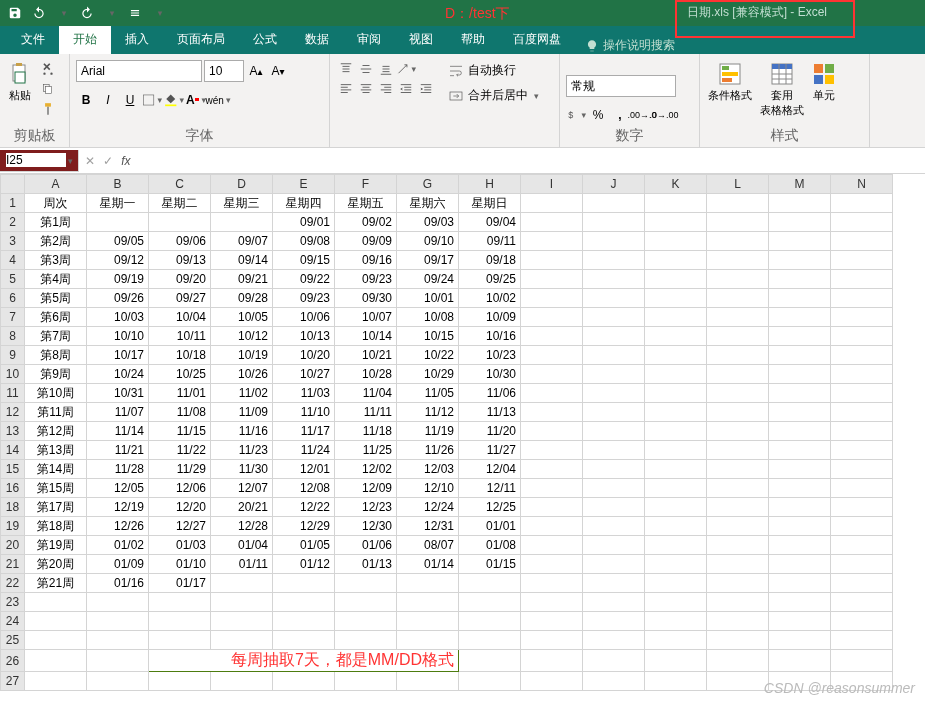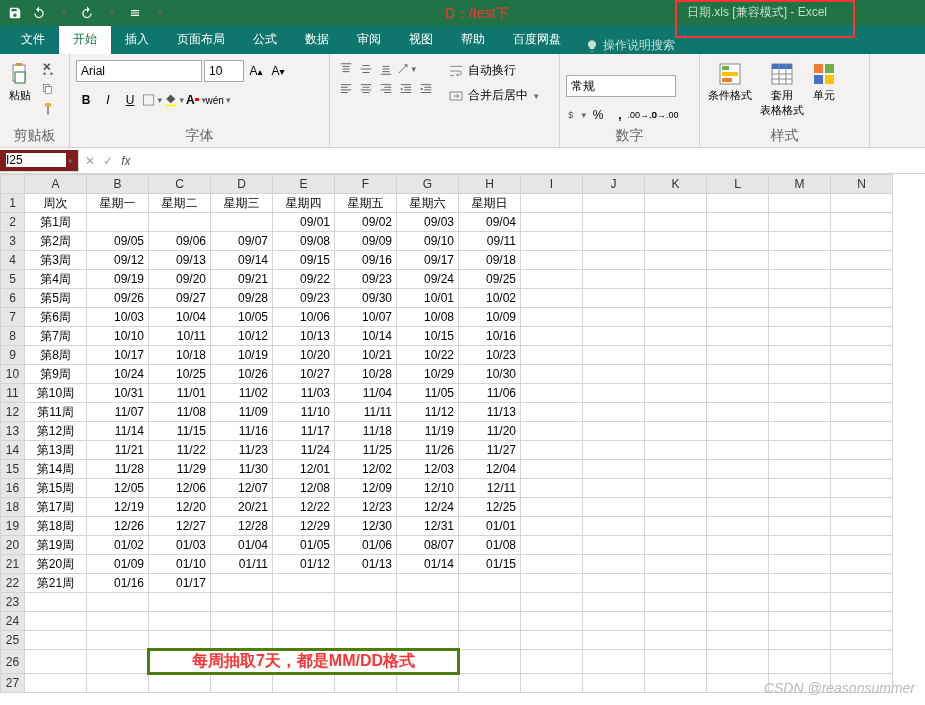--- a/index.html
+++ b/index.html
@@ -762,21 +762,21 @@
           <td class=""></td>
           <td class=""></td>
           <td class=""></td>
           <td class=""></td>
           <td class=""></td>
         </tr>
         <tr>
           <th class="rowhdr">26</th>
           <td class=""></td>
           <td class=""></td>
-          <td colspan="5" style="text-align:center;border:3px solid #4d7c0f;font-weight:bold;"><span class="red-note">每周抽取7天，都是MM/DD格式</span></td>
+          <td colspan="5" style="text-align:right;border:1px solid #4d7c0f;"><span class="red-note">每周抽取7天，都是MM/DD格式</span></td>
           <td class=""></td>
           <td class=""></td>
           <td class=""></td>
           <td class=""></td>
           <td class=""></td>
           <td class=""></td>
           <td class=""></td>
         </tr>
         <tr>
           <th class="rowhdr">27</th>

